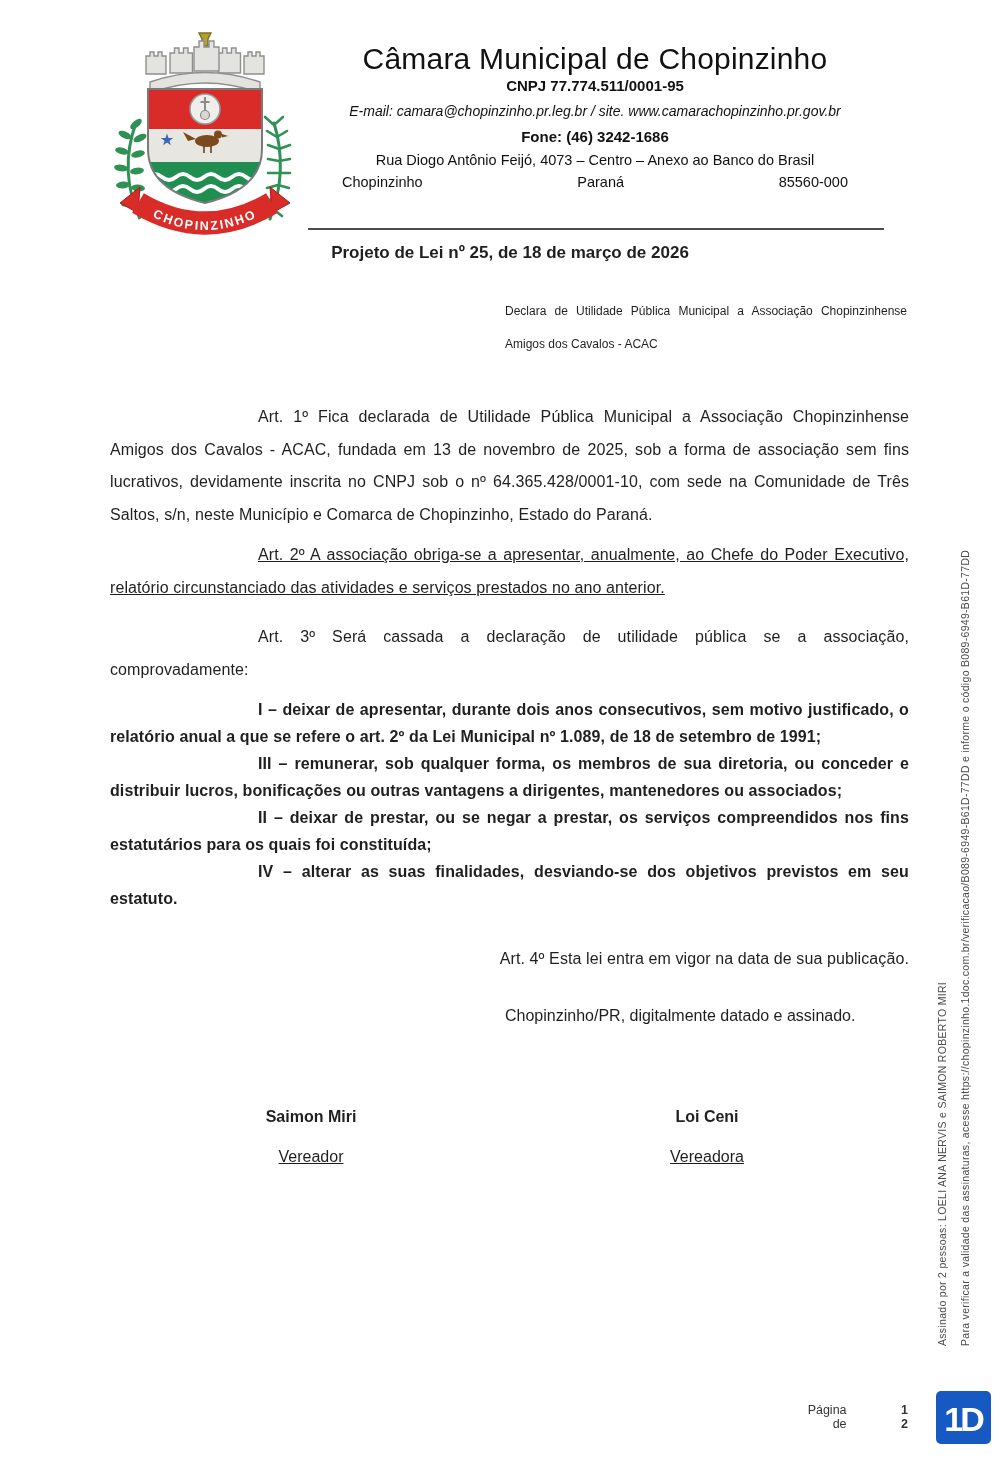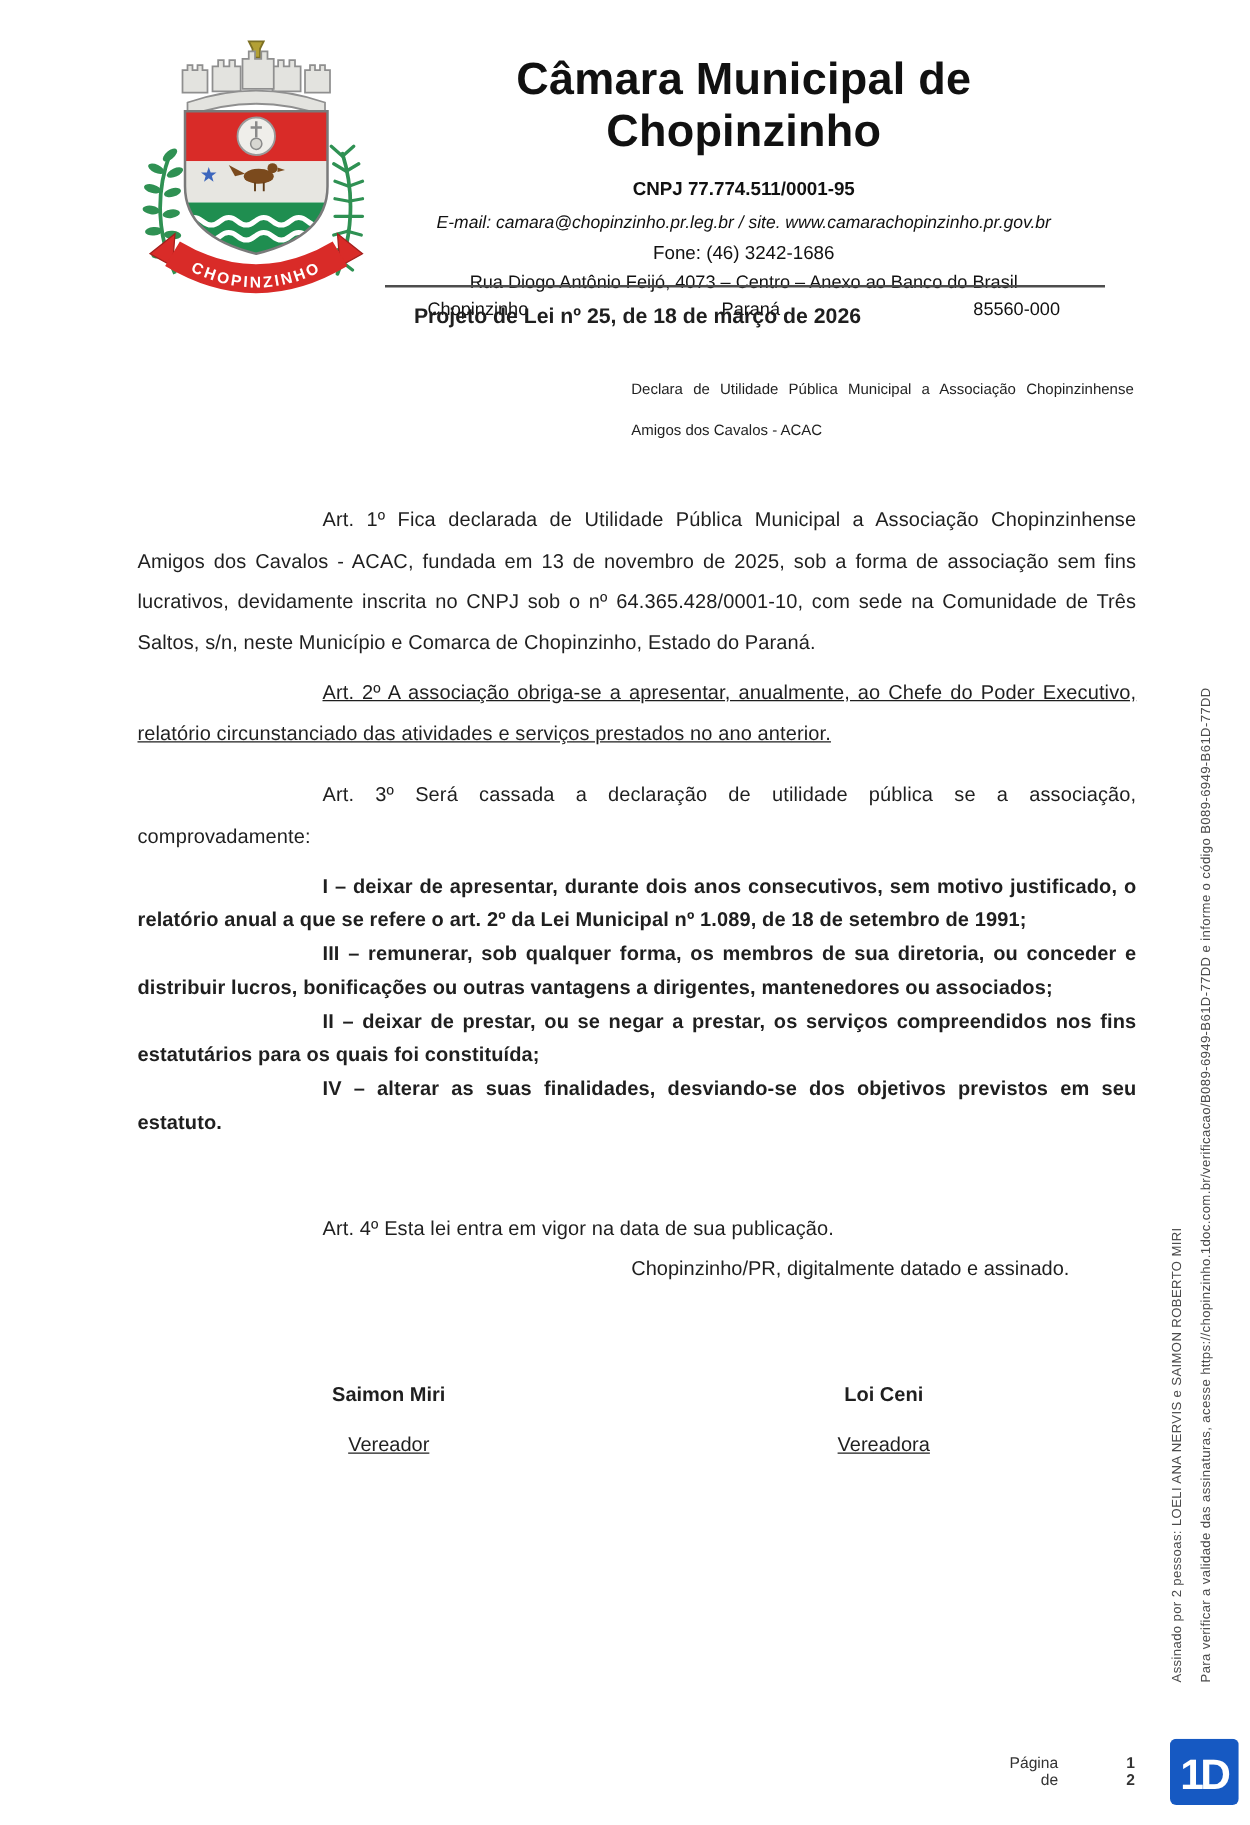--- a/index.html
+++ b/index.html
@@ -12,24 +12,24 @@
     font-family: "Liberation Sans", sans-serif;
     color: #1f1f1f;
     overflow: hidden;
   }
   
   .crest { position: absolute; left: 110px; top: 26px; width: 190px; height: 214px; }
   .header-text {
     position: absolute; left: 300px; top: 42px; width: 590px;
     text-align: center; color: #111;
   }
-  .org-name { font-size: 36px; font-weight: bold; letter-spacing: 0.2px; margin-bottom: 17px; }
+  .org-name { font-size: 30px; font-weight: normal; letter-spacing: 0.2px; margin-bottom: 1px; }
   .cnpj { font-size: 15px; font-weight: bold; margin-bottom: 9px; }
   .email-site { font-size: 14px; font-style: italic; margin-bottom: 9px; }
-  .phone { font-size: 15px; font-weight: normal; margin-bottom: 7px; }
+  .phone { font-size: 15px; font-weight: bold; margin-bottom: 7px; }
   .address { font-size: 14.5px; margin-bottom: 6px; }
   .city-row { display: flex; justify-content: space-between; font-size: 14.5px; padding: 0 42px 0 42px; }
   .header-rule { position: absolute; left: 308px; top: 228px; width: 576px; border-top: 2px solid #4d4d4d; }
 
   
   .doc-title {
     position: absolute; left: 110px; top: 243px; width: 800px;
     text-align: center; font-size: 17px; font-weight: bold;
   }
   .ementa {
@@ -42,21 +42,21 @@
     text-indent: 148px; letter-spacing: 0.1px;
   }
   #art1 { top: 401px; }
   #art2 { top: 539px; text-decoration: underline; }
   #art3 { top: 621px; }
   .clauses { position: absolute; left: 110px; top: 696px; width: 799px; }
   .clauses p {
     font-size: 16px; line-height: 27px; text-align: justify;
     text-indent: 148px; letter-spacing: 0.1px; font-weight: bold;
   }
-  #art4 { top: 968px; text-align: left; }
+  #art4 { top: 943px; text-align: right; }
   .dateline { position: absolute; left: 505px; top: 1007px; width: 405px; font-size: 16px; }
 
   
   .sig { position: absolute; top: 1108px; width: 210px; text-align: center; font-size: 16px; }
   .sig .sig-name { font-weight: bold; }
   .sig .sig-role { margin-top: 22px; text-decoration: underline; }
   #sig-left { left: 206px; }
   #sig-right { left: 602px; }
 
   

